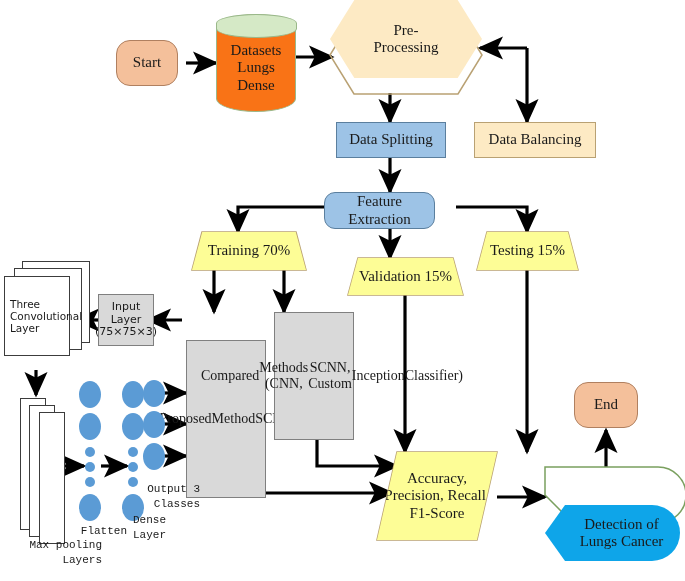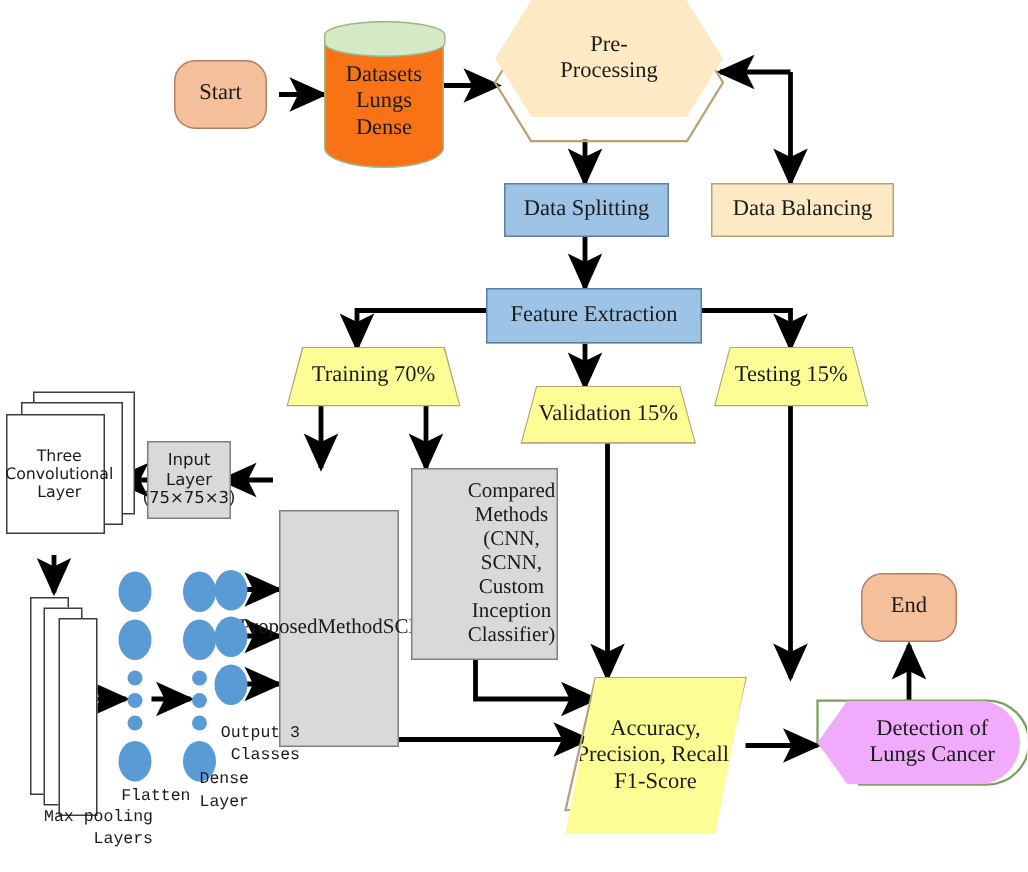--- a/index.html
+++ b/index.html
@@ -43,21 +43,21 @@
   .procgrey{
     background:#d9d9d9;border:1.5px solid #808080;font-size:14px;
   }
   .trapezoid{
     background:#fdfd96;font-size:15px;
   }
   .parallelo{
     background:#fdfd96;font-size:15px;
   }
   .endshape{
-    background:#f0abfc;font-size:15px;
+    background:#0ea5e9;font-size:15px;margin-top:38px;
   }
   .whitebox{
     background:#ffffff;border:1.5px solid #3c3c3c;
   }
   .greybox-sans{
     background:#d9d9d9;border:1.5px solid #7f7f7f;
     font-family:"DejaVu Sans", sans-serif;font-size:11px;
   }
   .sanslabel{
     font-family:Liberation Mono, monospace;font-size:11px;color:#1a1a1a;
@@ -153,21 +153,21 @@
   </svg>
 
   <div class="node procblue" style="left:336px;top:122px;width:110px;height:36px;">
     <span>Data Splitting</span>
   </div>
 
   <div class="node proccream" style="left:474px;top:122px;width:122px;height:36px;">
     <span>Data Balancing</span>
   </div>
 
-  <div class="node procblue" style="left:324px;top:192px;width:144px;height:37px;">
+  <div class="node procblue" style="left:324px;top:192px;width:111px;height:37px;border-radius:11px;">
     <span>Feature Extraction</span>
   </div>
 
   <div class="node trapezoid" style="left:192px;top:232px;width:114px;height:38px;
        clip-path:polygon(9% 0%, 91% 0%, 100% 100%, 0% 100%);">
     <span>Training 70%</span>
   </div>
   <svg class="layer over" style="z-index:2;" viewBox="0 0 685 581">
     <polygon points="202,232 296,232 306,270 192,270" fill="none" stroke="#b9a173" stroke-width="1.5"></polygon>
     <polygon points="358,258 453,258 463,295 348,295" fill="none" stroke="#b9a173" stroke-width="1.5"></polygon>
@@ -185,50 +185,50 @@
        clip-path:polygon(9.9% 0%, 90.1% 0%, 100% 100%, 0% 100%);">
     <span>Testing 15%</span>
   </div>
 
   <div class="node procgrey" style="left:186px;top:312px;width:80px;height:158px;flex-direction:row;margin-top:28px;">
     <span>Proposed</span>
     <span>Method</span>
     <span>SCNN</span>
   </div>
 
-  <div class="node procgrey" style="left:274px;top:312px;width:98px;height:128px;flex-direction:column;padding-left:36px;">
+  <div class="node procgrey" style="left:274px;top:312px;width:80px;height:128px;flex-direction:row;padding-left:36px;">
     <span>Compared</span>
     <span>Methods (CNN,</span>
     <span>SCNN, Custom</span>
     <span>Inception</span>
     <span>Classifier)</span>
   </div>
 
-  <div class="node parallelo" style="left:377px;top:452px;width:120px;height:104px;flex-direction:column;
+  <div class="node parallelo" style="left:377px;top:452px;width:120px;height:88px;flex-direction:column;
        clip-path:polygon(16.7% 0%, 100% 0%, 83.3% 100%, 0% 100%);">
     <span>Accuracy,</span>
     <span>Precision, Recall,</span>
     <span>F1-Score</span>
   </div>
 
   <div class="node endshape" style="left:545px;top:467px;width:135px;height:56px;flex-direction:column;padding-left:18px;
        border-radius:0 28px 28px 0;
        clip-path:polygon(0% 50%, 20px 0%, 100% 0%, 100% 100%, 20px 100%);">
     <span>Detection of</span>
     <span>Lungs Cancer</span>
   </div>
 
   <div class="node terminator" style="left:574px;top:382px;width:64px;height:46px;">
     <span>End</span>
   </div>
 
   <div class="whitebox" style="position:absolute;left:22px;top:261px;width:66px;height:80px;z-index:2;"></div>
   <div class="whitebox" style="position:absolute;left:14px;top:268px;width:66px;height:80px;z-index:2;"></div>
   <div class="whitebox node" style="position:absolute;left:4px;top:276px;width:66px;height:80px;z-index:3;
-       font-family:'DejaVu Sans', sans-serif;font-size:10.5px;flex-direction:column;align-items:center;padding-left:5px;justify-content:center;line-height:1.5;">
+       font-family:'DejaVu Sans', sans-serif;font-size:10.5px;flex-direction:column;align-items:flex-start;padding-left:5px;justify-content:center;line-height:1.5;">
     <span>Three</span>
     <span>Convolutional</span>
     <span>Layer</span>
   </div>
 
   <div class="greybox-sans node" style="left:98px;top:294px;width:56px;height:52px;flex-direction:column;line-height:1.5;">
     <span>Input Layer</span>
     <span>(75×75×3)</span>
   </div>
 

